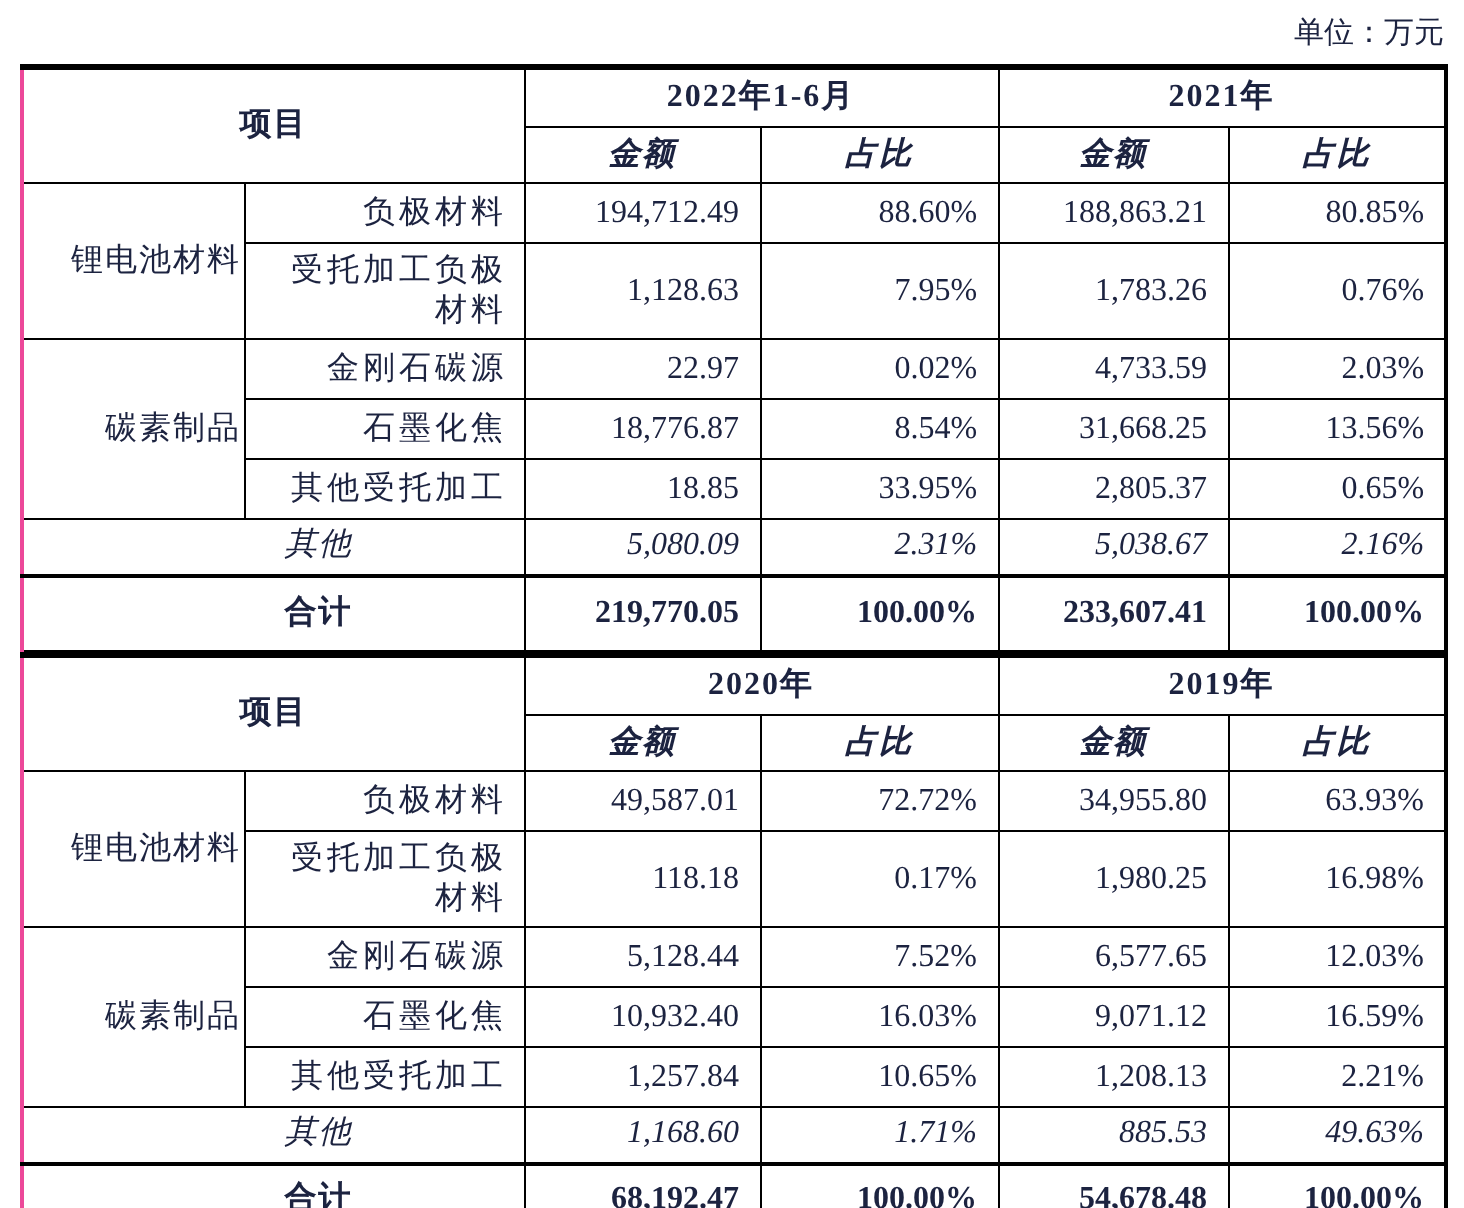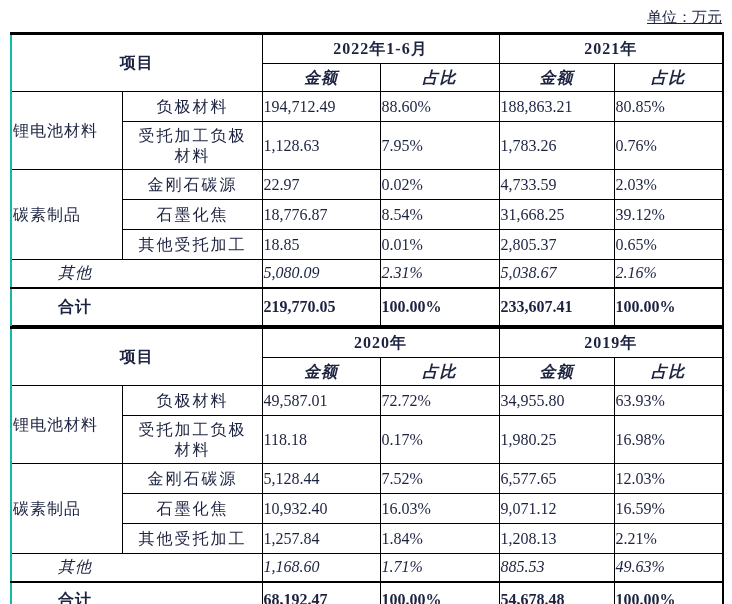--- a/index.html
+++ b/index.html
@@ -16,64 +16,63 @@
     width: 732px;
     height: 604px;
     position: relative;
   }
   .unit-label {
     text-align: right;
     padding: 7px 10px 4px 0;
     font-size: 15px;
     height: 21px;
     line-height: 21px;
-    text-decoration: underline;
   }
   table.fin-table {
     border-collapse: collapse;
     table-layout: fixed;
     width: 712px;
     margin-left: 10px;
-    border-left: 2px solid #14b8a6;
+    border-left: 2px solid #ec4899;
     border-right: 2px solid #000;
     border-top: 3px solid #000;
   }
   table.fin-table:last-of-type {
     border-bottom: 3px solid #000;
   }
   .fin-table th, .fin-table td {
     border: 1px solid #000;
     font-size: 16px;
     line-height: 1.25;
     overflow: hidden;
     vertical-align: middle;
     background: #ffffff;
   }
   .fin-table th {
     font-weight: bold;
     text-align: center;
     letter-spacing: 1px;
   }
   .group-cell {
-    text-align: left;
+    text-align: right;
     letter-spacing: 1px;
   }
   .label-cell {
-    text-align: center;
+    text-align: right;
     padding: 0 8px 0 9px;
     letter-spacing: 2px;
     word-break: break-all;
   }
   .num {
-    text-align: left;
+    text-align: right;
     padding-right: 10px;
     font-variant-numeric: tabular-nums;
   }
   .merged {
-    text-align: left;
+    text-align: center;
     letter-spacing: 1px;
     padding-left: 46px;
   }
   tr.h30 { height: 30px; }
   tr.h28 { height: 28px; font-style: italic; }
   tr.h48 { height: 48px; }
   tr.h27 { height: 38px; }
   tr.total-row td {
     border-top: 2px solid #000;
     font-weight: bold;
@@ -128,26 +127,26 @@
         <td class="num">22.97</td>
         <td class="num">0.02%</td>
         <td class="num">4,733.59</td>
         <td class="num">2.03%</td>
       </tr>
       <tr class="h30">
         <td class="label-cell">石墨化焦</td>
         <td class="num">18,776.87</td>
         <td class="num">8.54%</td>
         <td class="num">31,668.25</td>
-        <td class="num">39.12%</td>
+        <td class="num">13.56%</td>
       </tr>
       <tr class="h30">
         <td class="label-cell">其他受托加工</td>
         <td class="num">18.85</td>
-        <td class="num">0.01%</td>
+        <td class="num">33.95%</td>
         <td class="num">2,805.37</td>
         <td class="num">0.65%</td>
       </tr>
       <tr class="h28">
         <td colspan="2" class="merged">其他</td>
         <td class="num">5,080.09</td>
         <td class="num">2.31%</td>
         <td class="num">5,038.67</td>
         <td class="num">2.16%</td>
       </tr>
@@ -208,21 +207,21 @@
       <tr class="h30">
         <td class="label-cell">石墨化焦</td>
         <td class="num">10,932.40</td>
         <td class="num">16.03%</td>
         <td class="num">9,071.12</td>
         <td class="num">16.59%</td>
       </tr>
       <tr class="h30">
         <td class="label-cell">其他受托加工</td>
         <td class="num">1,257.84</td>
-        <td class="num">1.84%</td>
+        <td class="num">10.65%</td>
         <td class="num">1,208.13</td>
         <td class="num">2.21%</td>
       </tr>
       <tr class="h28">
         <td colspan="2" class="merged">其他</td>
         <td class="num">1,168.60</td>
         <td class="num">1.71%</td>
         <td class="num">885.53</td>
         <td class="num">49.63%</td>
       </tr>

